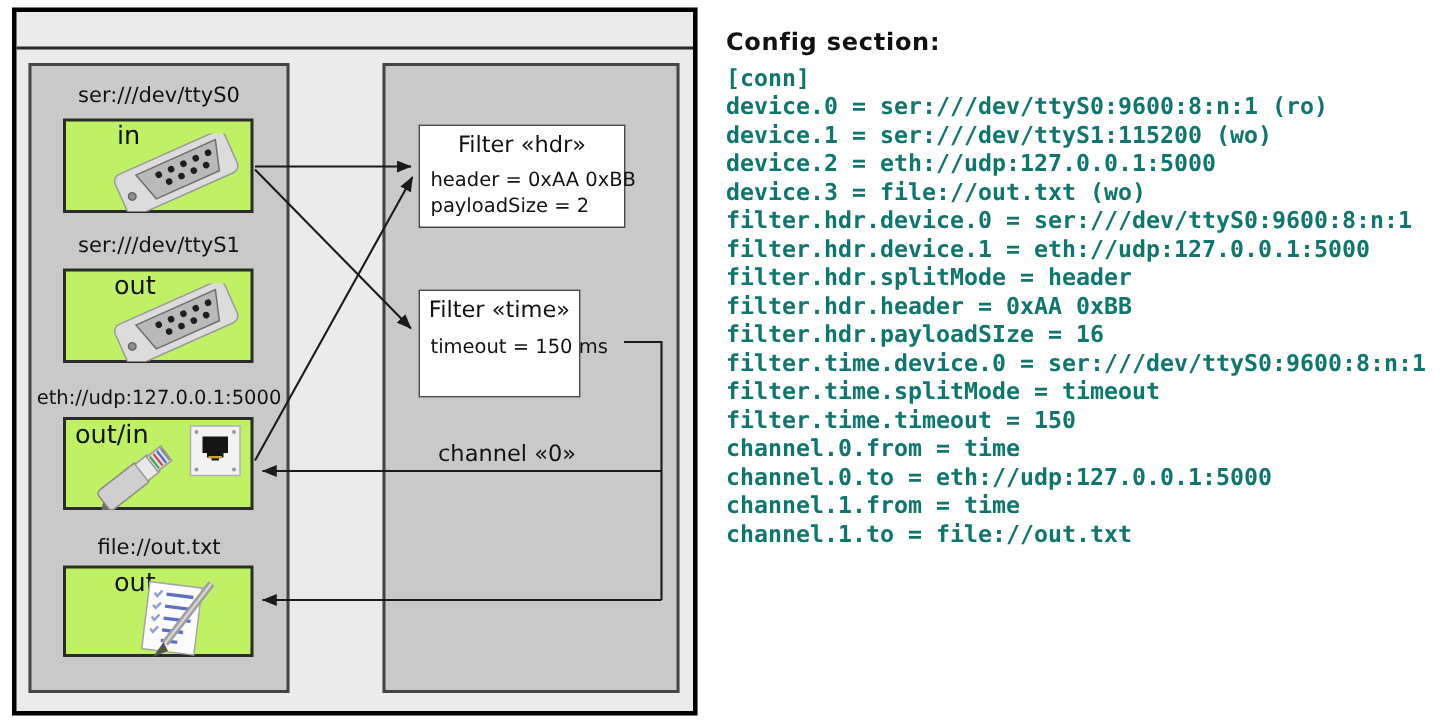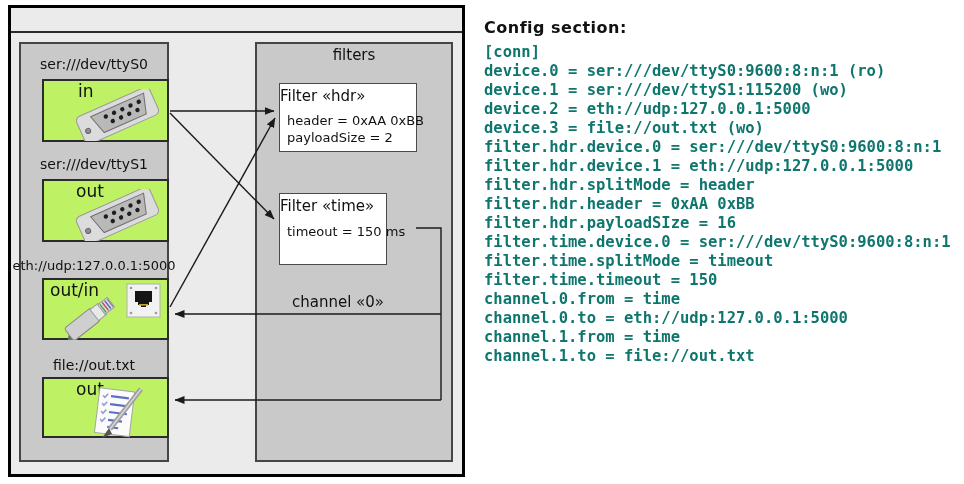--- a/index.html
+++ b/index.html
@@ -17,21 +17,21 @@
     font-size:16px; white-space:nowrap;
   }
   .title-divider {
     position:absolute; left:0; right:0; top:23px; border-top:2px solid #2a2a2a;
   }
   
   .panel {
     position:absolute; background:#c9c9c9; border:2px solid #454545;
     box-sizing:border-box;
   }
-  .devices-panel { left:8px;  top:34px; width:150px; height:420px; }
+  .devices-panel { left:8px;  top:34px; width:174px; height:420px; }
   .filters-panel { left:244px; top:34px; width:198px; height:420px; }
   .filters-title {
     position:absolute; left:0; right:0; top:2px; text-align:center; font-size:15px;
   }
   
   .dev { position:absolute; left:0; right:0; }
   .dev-label {
     position:absolute; left:-20px; right:-20px; text-align:center;
     font-size:14px; white-space:nowrap;
   }
@@ -41,21 +41,21 @@
     border:2px solid #2b2b2b; box-sizing:border-box;
   }
   .dir { position:absolute; top:0; font-size:17px; line-height:20px; }
   .icon-abs { position:absolute; }
   
   .filter-box {
     position:absolute; left:22px; background:#fff; border:1px solid #4a4a4a;
     box-sizing:border-box;
   }
   .filter-title {
-    position:absolute; left:0; right:0; top:3px; text-align:left;
+    position:absolute; left:0; right:0; top:3px; text-align:center;
     font-size:15px; white-space:nowrap;
   }
   .filter-prop {
     position:absolute; left:7px; font-size:13px; white-space:nowrap;
   }
   
   .chan-label {
     position:absolute; width:130px; text-align:left; font-size:15px;
     white-space:nowrap;
   }
@@ -180,21 +180,20 @@
             </g>
             <line x1="57" y1="3" x2="26" y2="43" stroke="#9e9e9e" stroke-width="5"></line>
             <line x1="57" y1="3" x2="26" y2="43" stroke="#d6d6d6" stroke-width="1.6"></line>
             <polygon points="25,42 18,52 28,48" fill="#555"></polygon>
           </svg>
         </div>
       </div>
     </div>
 
     <div class="panel filters-panel">
-      <div class="filters-title">filters</div>
 
       <div class="filter-box" style="top:39px; width:138px; height:69px">
         <div class="filter-title">Filter «hdr»</div>
         <div class="filter-prop" style="top:29px">header = 0xAA 0xBB</div>
         <div class="filter-prop" style="top:46px">payloadSize = 2</div>
       </div>
 
       <div class="filter-box" style="top:149px; width:108px; height:72px">
         <div class="filter-title">Filter «time»</div>
         <div class="filter-prop" style="top:30px">timeout = 150 ms</div>

